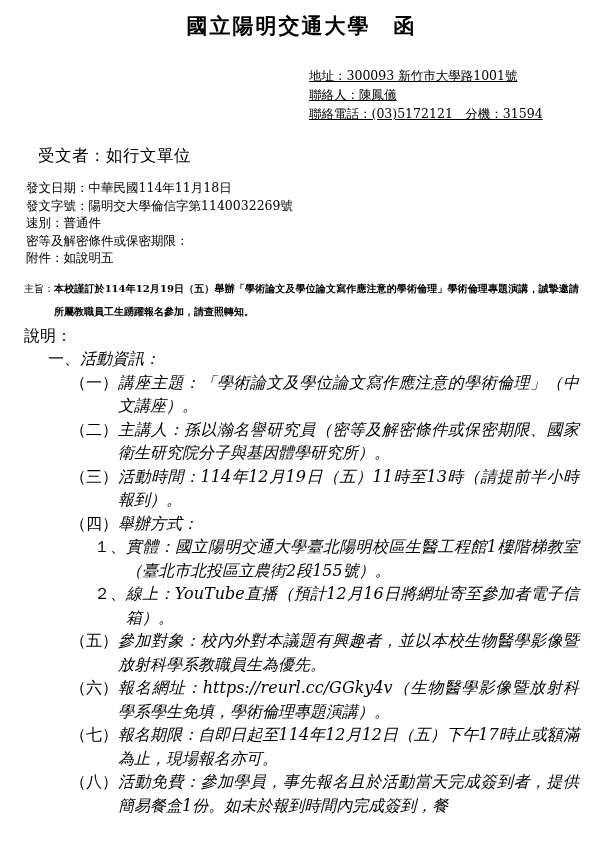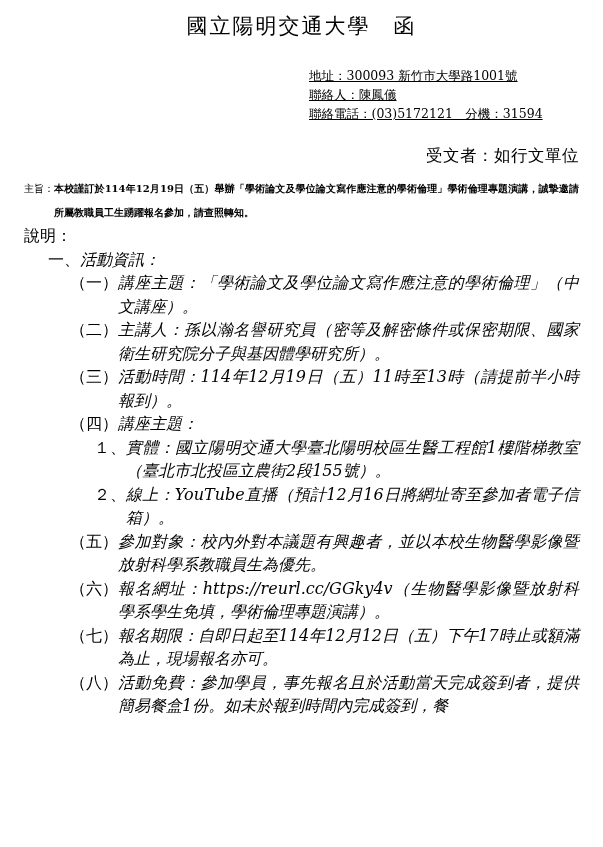--- a/index.html
+++ b/index.html
@@ -20,39 +20,38 @@
     height: 847px;
     box-sizing: border-box;
     padding: 0 24px;
   }
   .doc-title {
     text-align: center;
     font-size: 21px;
     letter-spacing: 2px;
     margin-top: 12px;
     margin-bottom: 6px;
-    font-weight: normal;
+    font-weight: bold;
     white-space: pre;
   }
   .contact-block {
     margin-top: 26px;
     margin-left: 285px;
     font-size: 12.5px;
     line-height: 19px;
     text-decoration: underline;
   }
   .contact-line {
     white-space: pre;
   }
   .recipient {
     margin-top: 22px;
     margin-left: 14px;
     font-size: 16.5px;
     letter-spacing: 0.5px;
-    text-align: right;
   }
   .meta-block {
     margin-top: 12px;
     margin-left: 2px;
     font-size: 12.5px;
     line-height: 17.5px;
   }
   .meta-line {
     white-space: pre;
   }
@@ -128,20 +127,27 @@
   <div class="doc-title">國立陽明交通大學　函</div>
 
   <div class="contact-block">
     <div class="contact-line">地址：300093 新竹市大學路1001號</div>
     <div class="contact-line">聯絡人：陳鳳儀</div>
     <div class="contact-line">聯絡電話：(03)5172121　分機：31594</div>
   </div>
 
   <div class="recipient">受文者：如行文單位</div>
 
+  <div class="meta-block">
+    <div class="meta-line">發文日期：中華民國114年11月18日</div>
+    <div class="meta-line">發文字號：陽明交大學倫信字第1140032269號</div>
+    <div class="meta-line">速別：普通件</div>
+    <div class="meta-line">密等及解密條件或保密期限：</div>
+    <div class="meta-line">附件：如說明五</div>
+  </div>
 
   <div class="section">
     <div class="sec-row">
       <div class="sec-label">主旨：</div>
       <div class="sec-body">本校謹訂於114年12月19日（五）舉辦「學術論文及學位論文寫作應注意的學術倫理」學術倫理專題演講，誠摯邀請所屬教職員工生踴躍報名參加，請查照轉知。</div>
     </div>
   </div>
 
   <div class="explain-label">說明：</div>
 
@@ -160,21 +166,21 @@
     <div class="txt">主講人：孫以瀚名譽研究員（密等及解密條件或保密期限、國家衛生研究院分子與基因體學研究所）。</div>
   </div>
 
   <div class="lvl2">
     <div class="lbl">（三）</div>
     <div class="txt">活動時間：114年12月19日（五）11時至13時（請提前半小時報到）。</div>
   </div>
 
   <div class="lvl2">
     <div class="lbl">（四）</div>
-    <div class="txt">講座主題：</div>
+    <div class="txt">舉辦方式：</div>
   </div>
 
   <div class="lvl3">
     <div class="lbl">１、</div>
     <div class="txt">實體：國立陽明交通大學臺北陽明校區生醫工程館1樓階梯教室（臺北市北投區立農街2段155號）。</div>
   </div>
 
   <div class="lvl3">
     <div class="lbl">２、</div>
     <div class="txt">線上：YouTube直播（預計12月16日將網址寄至參加者電子信箱）。</div>

